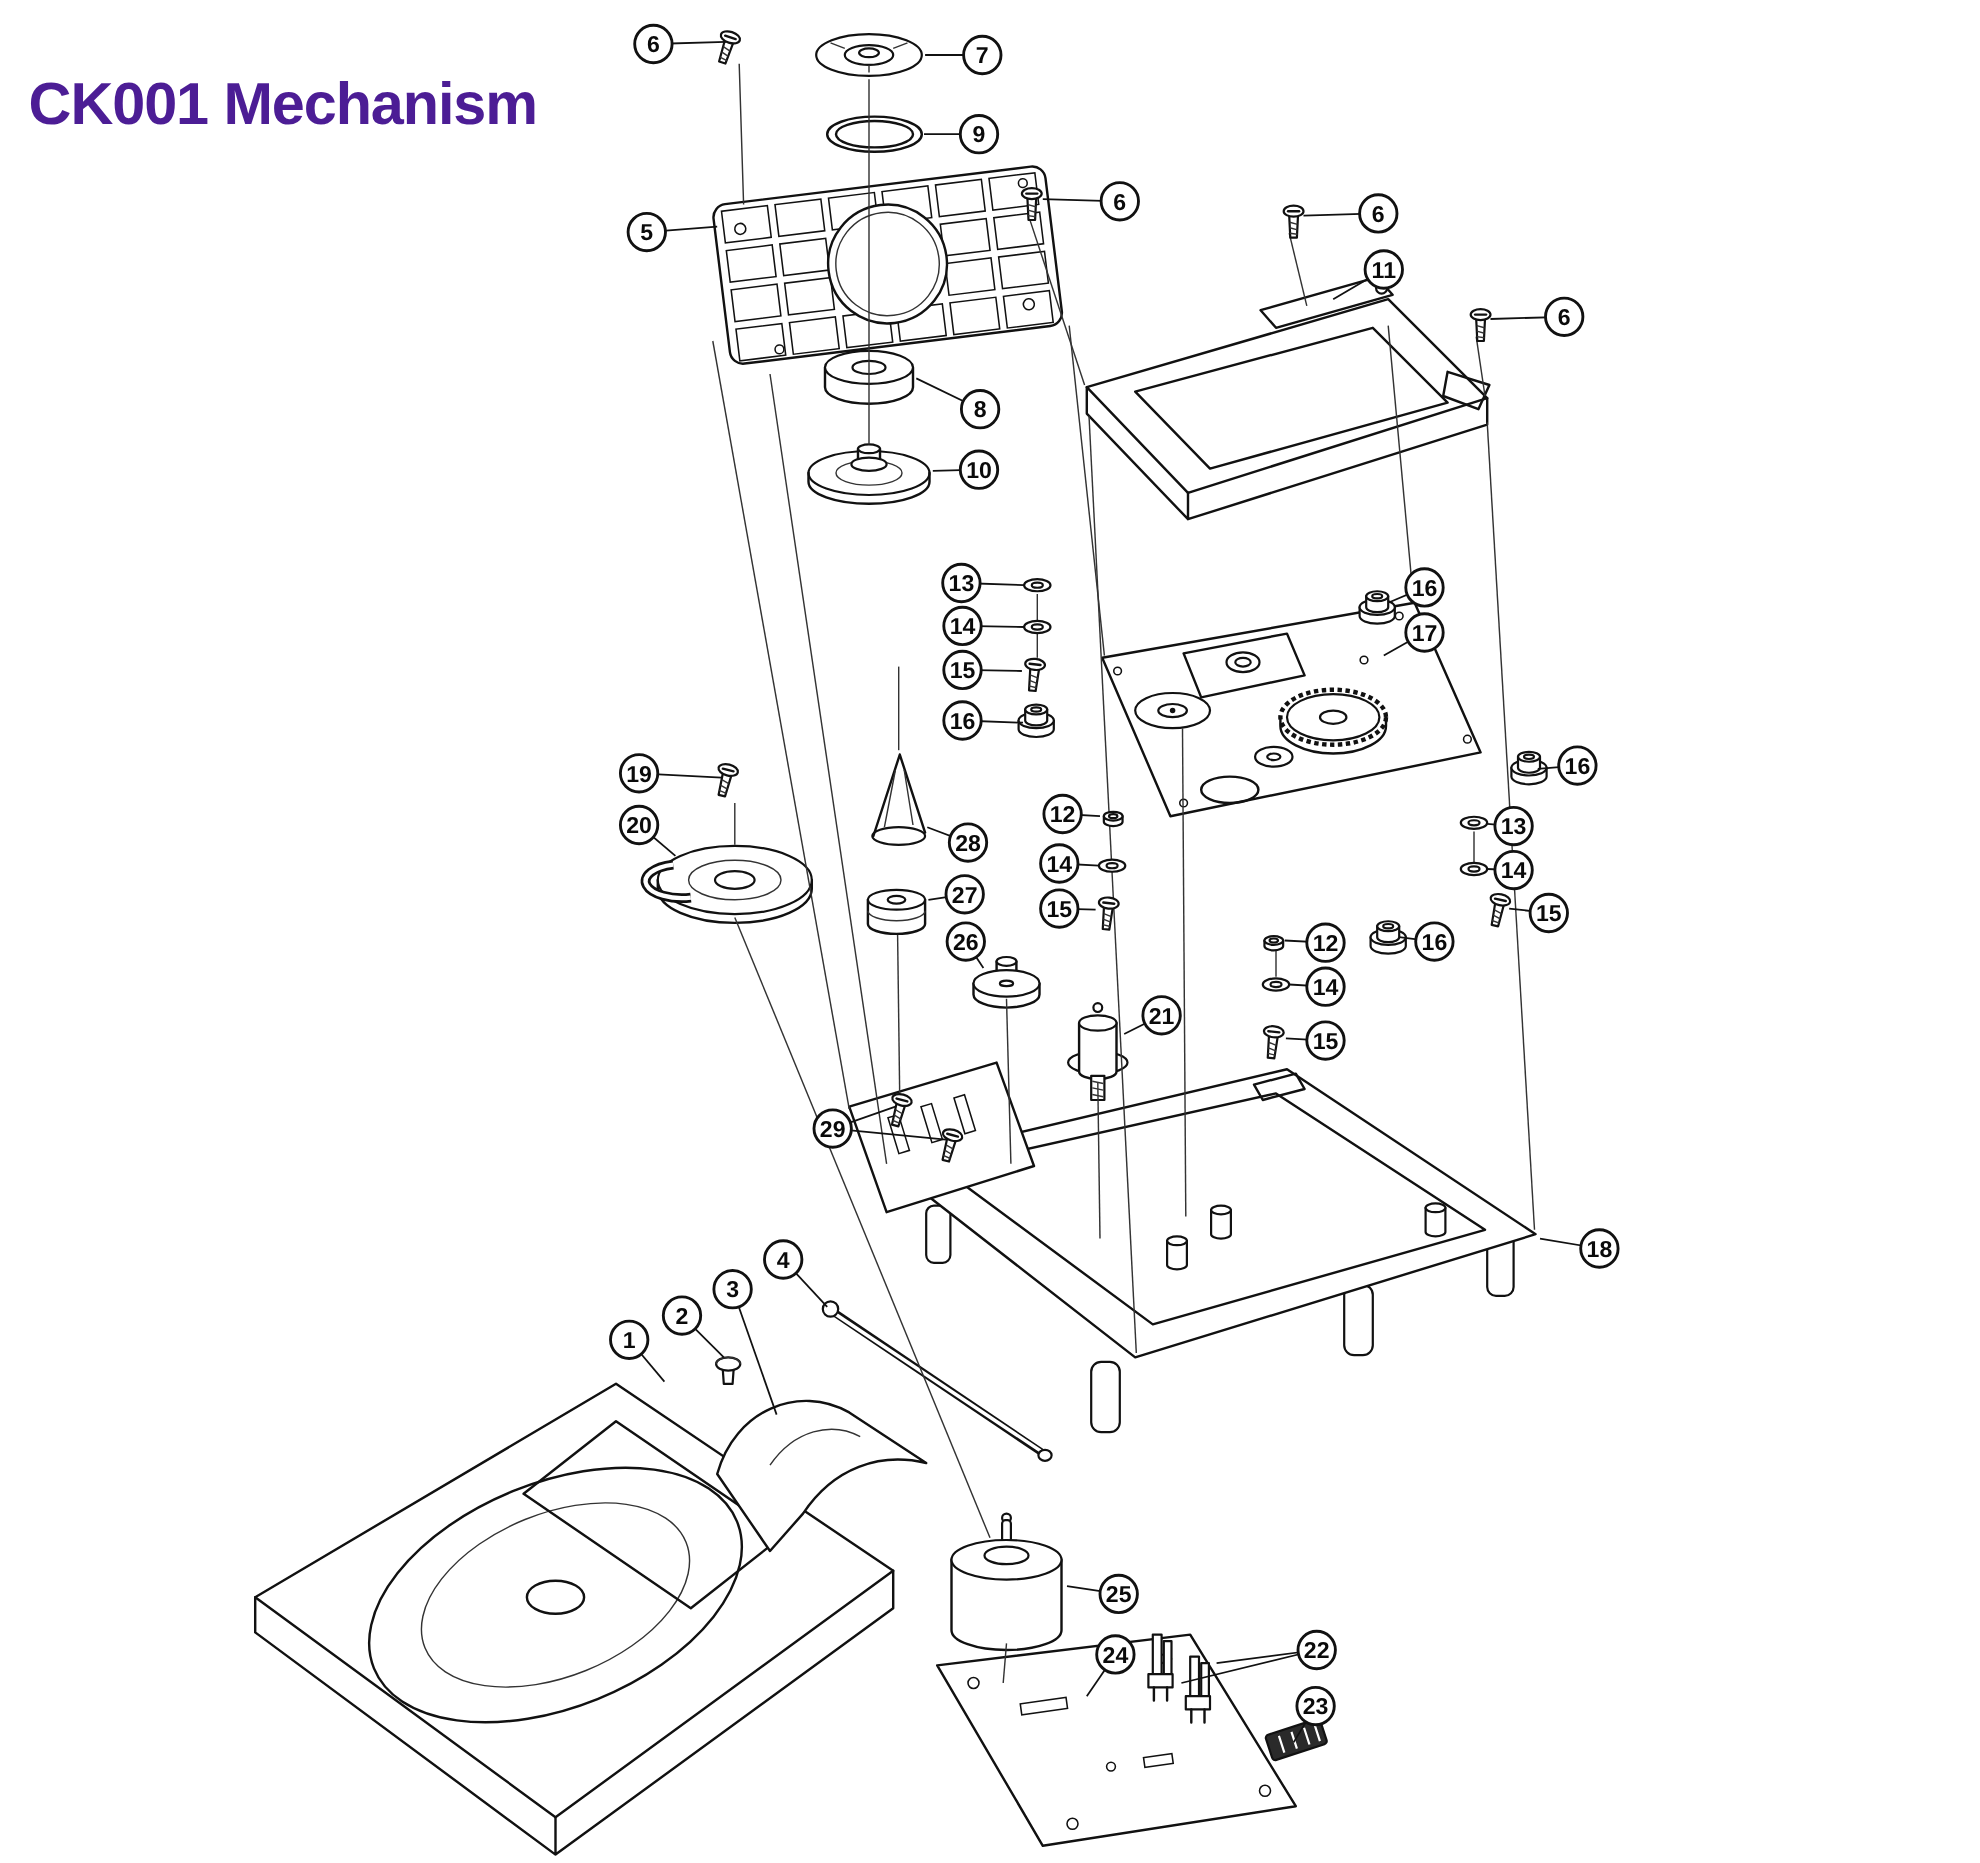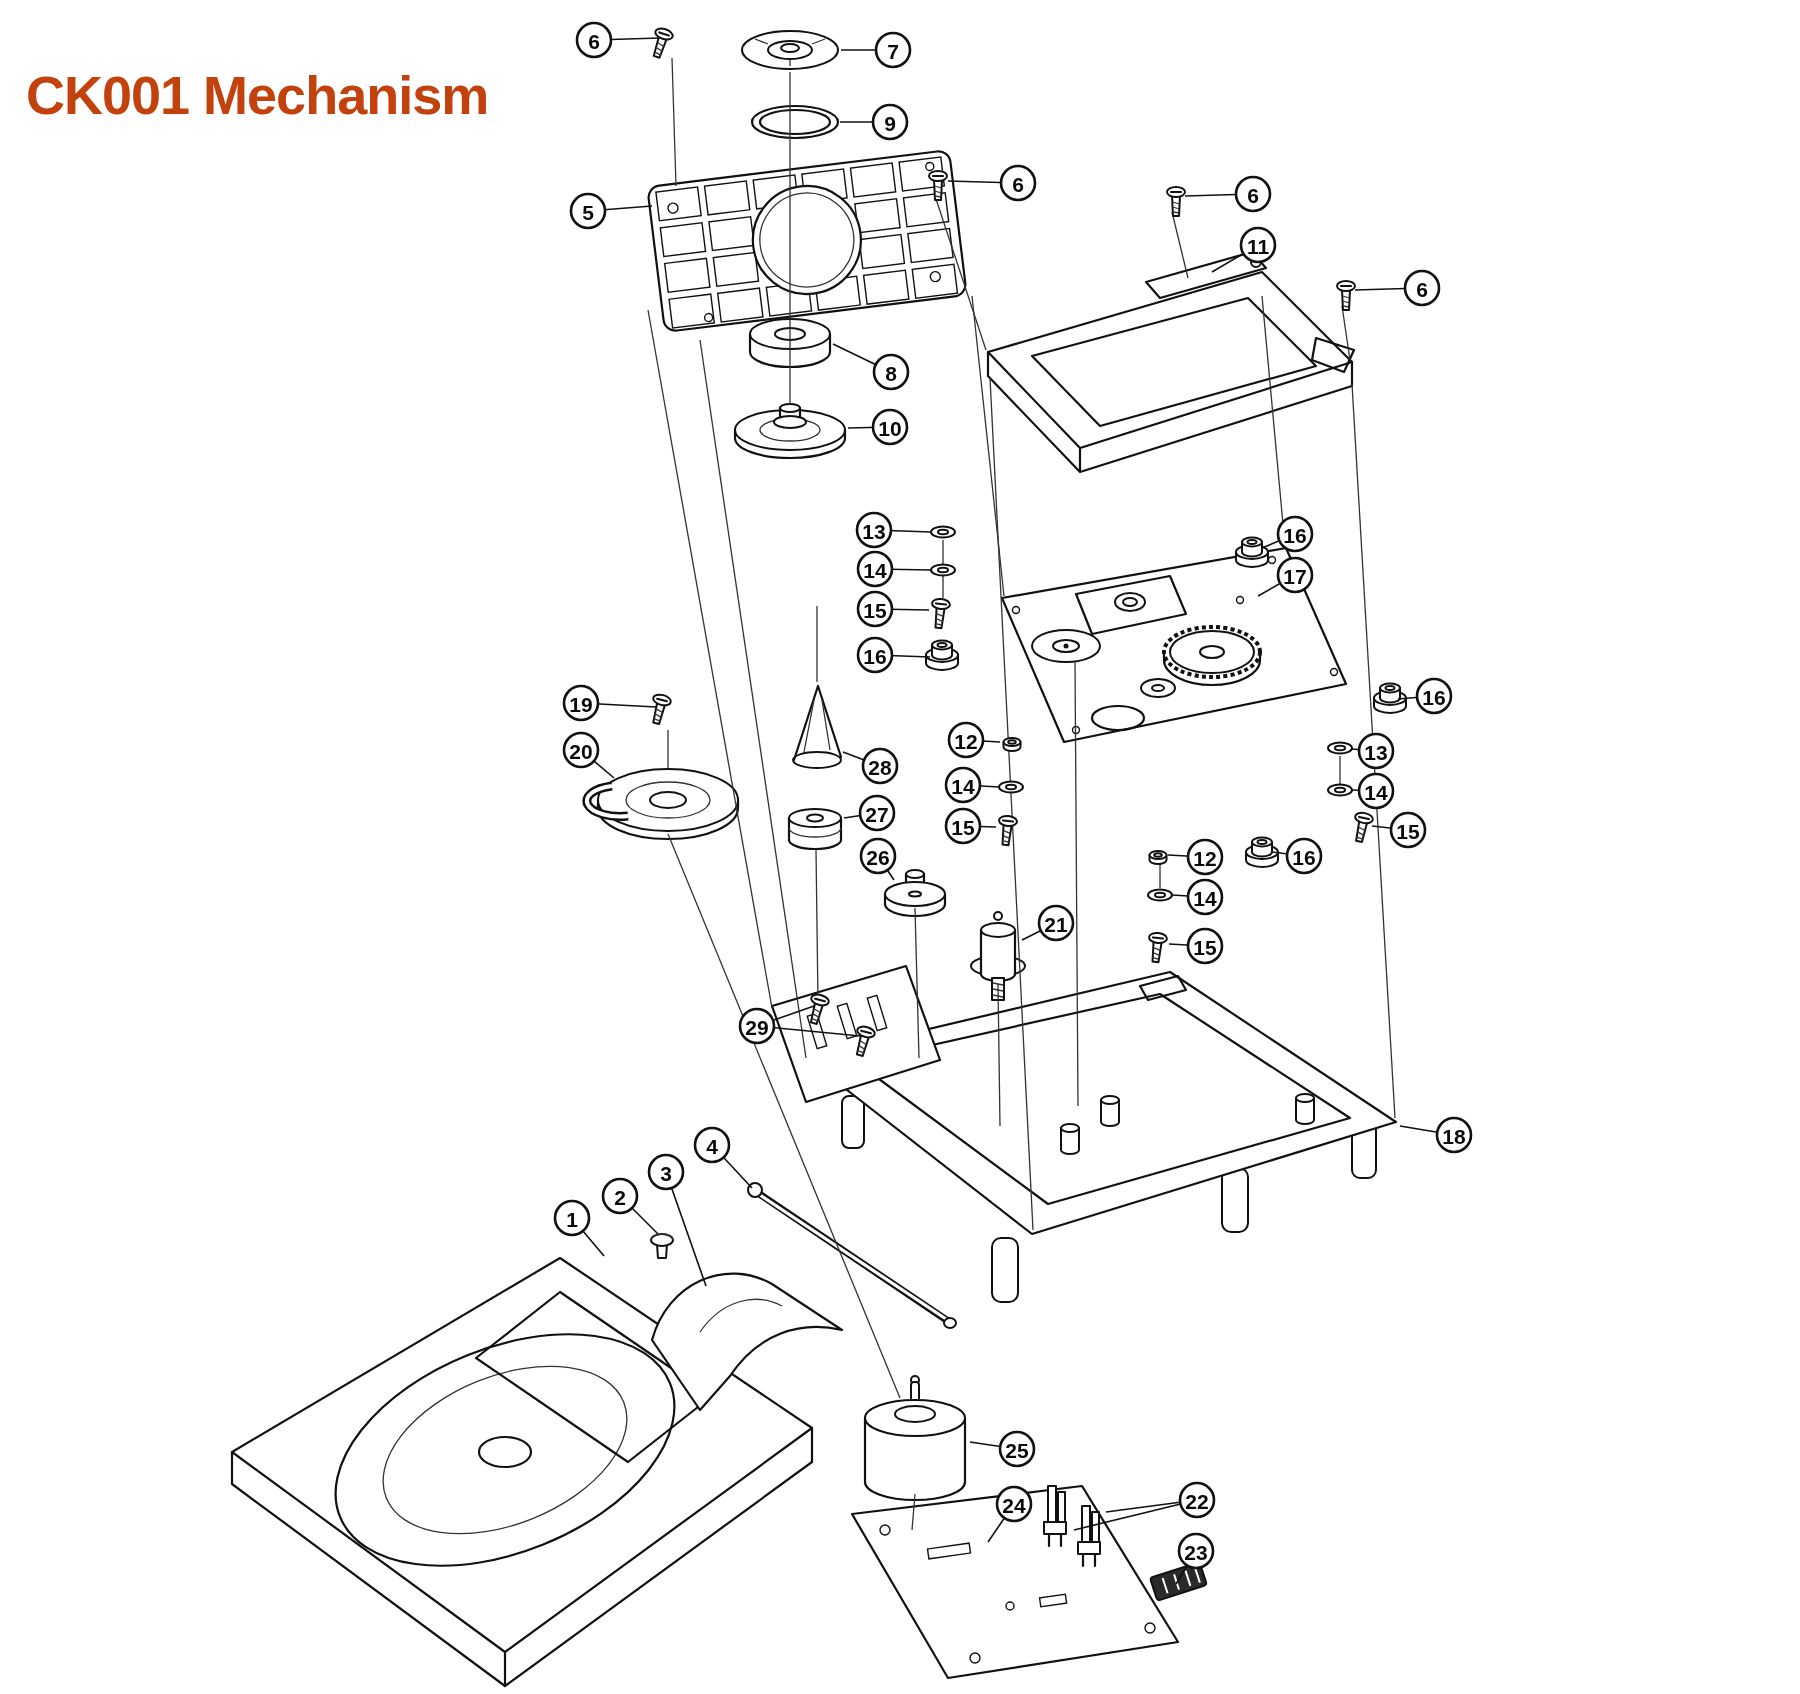--- a/index.html
+++ b/index.html
@@ -1,19 +1,19 @@
 <!DOCTYPE html>
 <html><head>
 <meta charset="utf-8">
 <style>
   html,body{margin:0;padding:0;background:#fff;}
   .stage{position:relative;width:1800px;height:1694px;background:#fff;overflow:hidden;
          font-family:"Liberation Sans",sans-serif;}
   .title{position:absolute;left:26px;top:64px;margin:0;font-size:54px;font-weight:bold;
-         letter-spacing:-1px;color:#c2410c;z-index:5;
+         letter-spacing:-1px;color:#4c1d95;z-index:5;
          font-family:"Liberation Sans",sans-serif;}
   svg.art{position:absolute;left:0;top:0;width:1800px;height:1694px;}
   .part{fill:#fff;stroke:#111;stroke-width:2.2;stroke-linejoin:round;stroke-linecap:round;}
   .pnf{fill:none;stroke:#111;stroke-width:2.2;stroke-linejoin:round;stroke-linecap:round;}
   .thin{fill:none;stroke:#333;stroke-width:1.3;}
   .grid{fill:none;stroke:#111;stroke-width:1.4;}
   .gear{fill:#fff;stroke:#111;stroke-width:4;stroke-dasharray:4 3.2;}
   .hw{fill:#fff;stroke:#111;stroke-width:2;stroke-linejoin:round;stroke-linecap:round;}
   .dark{fill:#2a2a2a;stroke:#111;stroke-width:2;}
   .rodline{stroke:#111;stroke-width:7;fill:none;}

